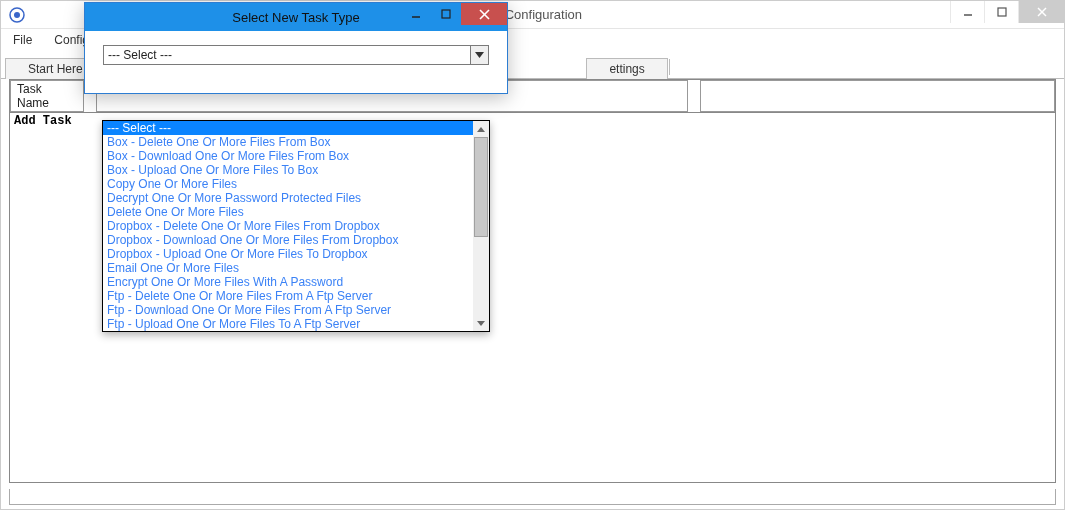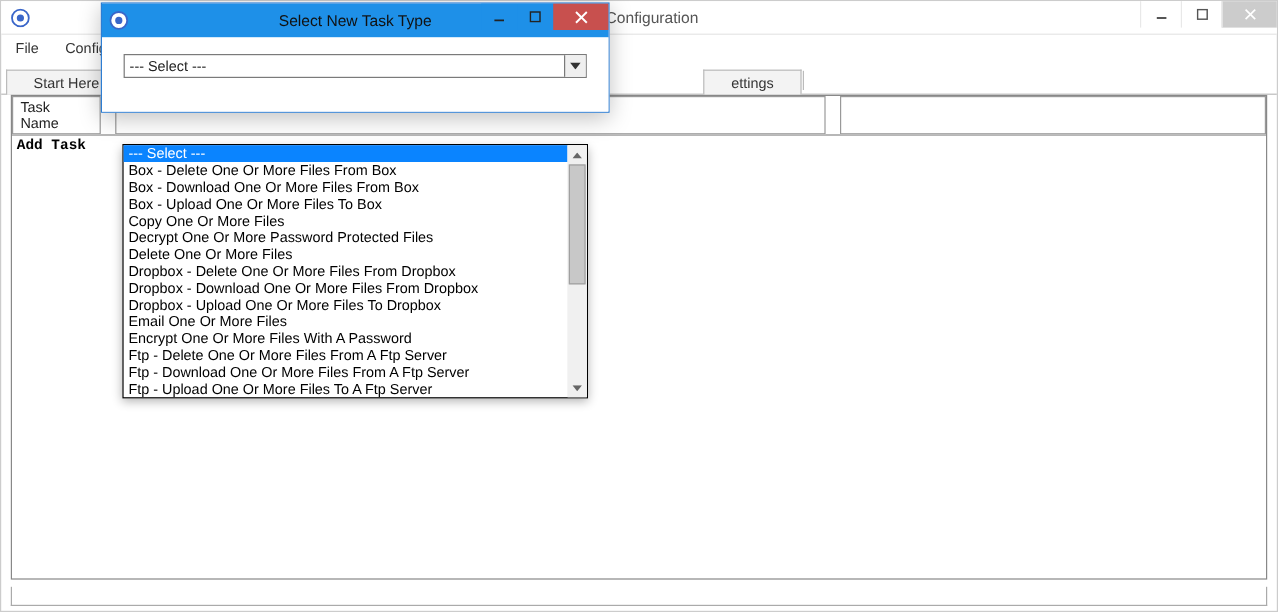--- a/index.html
+++ b/index.html
@@ -24,38 +24,38 @@
 
   .content-area { position: absolute; left: 8px; right: 8px; top: 78px; bottom: 26px; border: 1px solid #888; background: #fff; }
   .column-row { display: flex; border-bottom: 1px solid #888; gap: 12px; }
   .col-header { padding: 1px 6px; font-size: 12px; color: #222; border: 1px solid #999; background:#fff; }
   .task-row { padding: 1px 4px; font-weight: bold; color: #000; font-family: Liberation Mono, monospace; }
 
   .status-strip { position: absolute; left: 8px; right: 8px; bottom: 4px; height: 16px; border: 1px solid #aaa; border-top: none; }
 
   
   .dialog { position: absolute; left: 84px; top: 2px; width: 424px; border: 1px solid #2d7dd2; background: #fff; box-shadow: 0 4px 18px rgba(0,0,0,0.25); }
-  .dialog-titlebar { height: 28px; background: #1e90e8; display: flex; align-items: center; position: relative; }
+  .dialog-titlebar { height: 28px; background: #1e90e8; display: flex; align-items: center; position: relative; justify-content: flex-end; }
   .dialog-titlebar .app-icon { margin-left: 6px; width: 16px; height: 16px; }
   .dialog-titlebar .dtitle { position: absolute; left: 0; right: 0; text-align: center; font-size: 13px; color: #111; pointer-events: none; }
   .dialog-titlebar .win-controls { position: absolute; right: 0; top: 0; display: flex; }
   .dlg-btn { width: 30px; height: 22px; display: flex; align-items: center; justify-content: center; color: #222; background: #1e90e8; }
   .dlg-btn.close { background: #c8504e; color: #fff; width: 46px; }
   .dialog-body { padding: 14px 18px 28px; background: #fff; }
   .instr { font-size: 12px; color: #333; line-height: 1.35; margin-bottom: 16px; }
 
   .combo { position: relative; width: 100%; height: 20px; border: 1px solid #7a7a7a; background: #fff; display: flex; align-items: center; }
   .combo .combo-text { flex: 1; padding: 0 4px; font-size: 12px; }
   .combo .combo-arrow { width: 18px; height: 100%; display: flex; align-items: center; justify-content: center; border-left: 1px solid #7a7a7a; background: #efefef; }
 
   
   .dropdown { position: absolute; left: 102px; top: 120px; width: 388px; border: 1px solid #000; background: #fff; box-shadow: 0 3px 8px rgba(0,0,0,0.3); z-index: 50; }
   .dd-inner { display: flex; }
   .options { flex: 1; }
-  .opt { padding: 0 4px; font-size: 12px; line-height: 14px; white-space: nowrap; overflow: hidden; color: #000000; }
+  .opt { padding: 0 4px; font-size: 12px; line-height: 14px; white-space: nowrap; overflow: hidden; color: #3b82f6; }
   .opt.selected { background: #0a84ff; color: #fff; }
   .dd-scroll { width: 16px; background: #f0f0f0; display: flex; flex-direction: column; }
   .sc-btn { height: 16px; display: flex; align-items: center; justify-content: center; background: #f0f0f0; }
   .sc-track { flex: 1; background: #f0f0f0; position: relative; }
   .sc-thumb { position: absolute; left: 1px; right: 1px; top: 0; height: 100px; background: #c8c8c8; border: 1px solid #a0a0a0; }
 
   svg { display: block; }
 </style>
 </head>
 <body>

